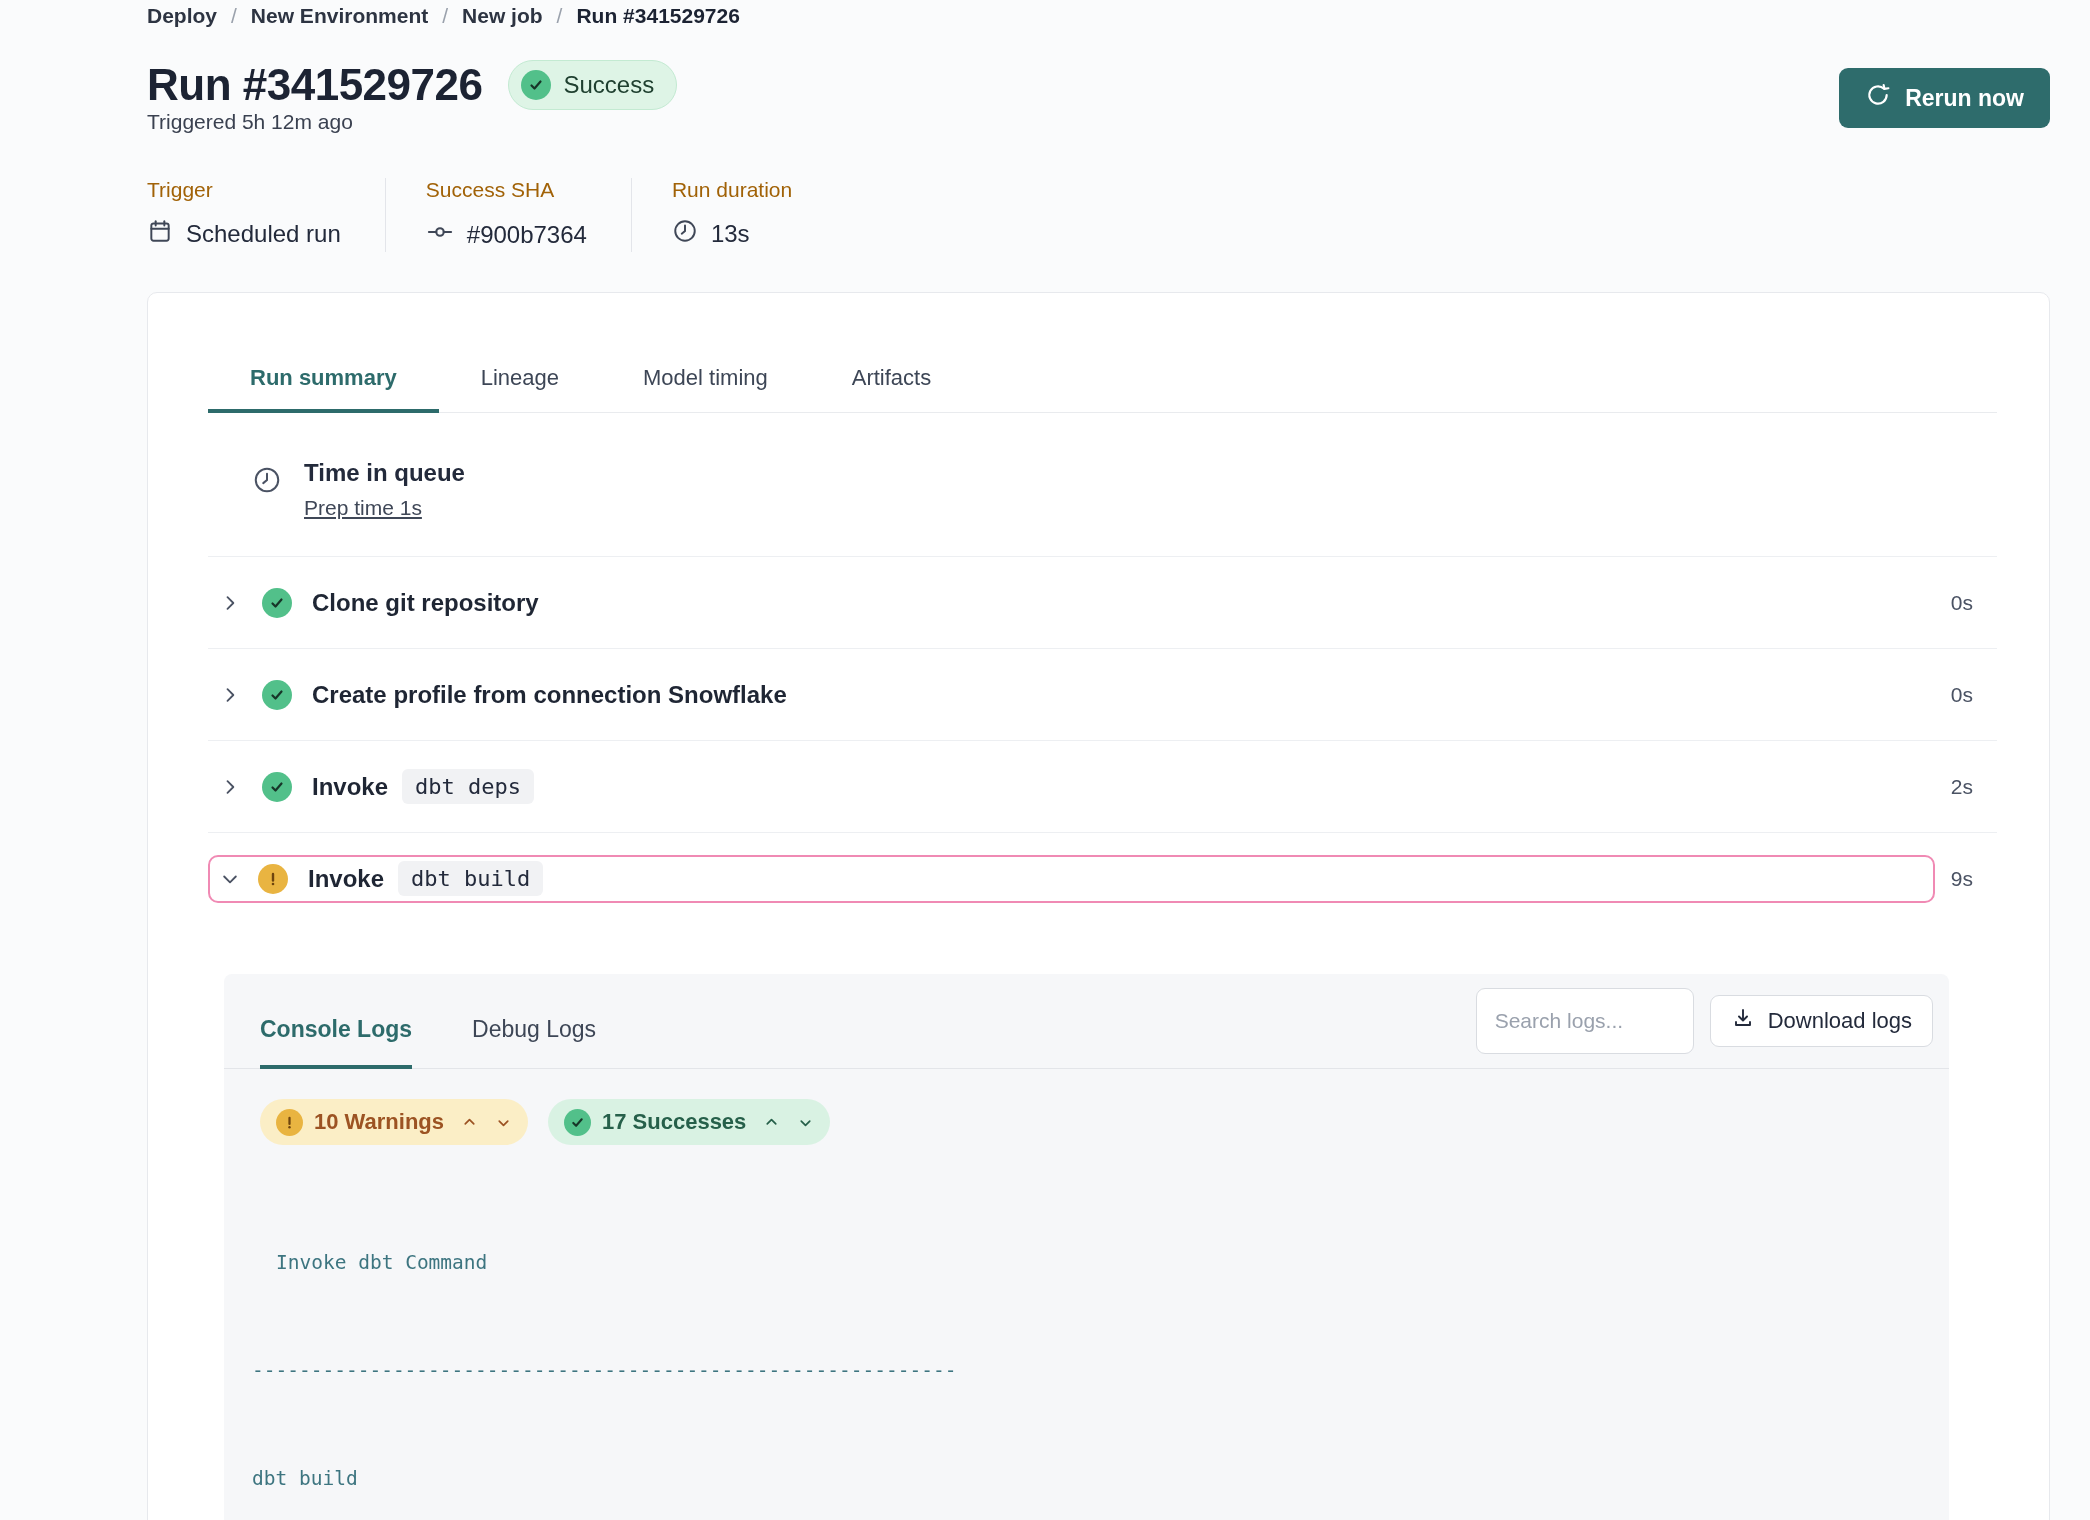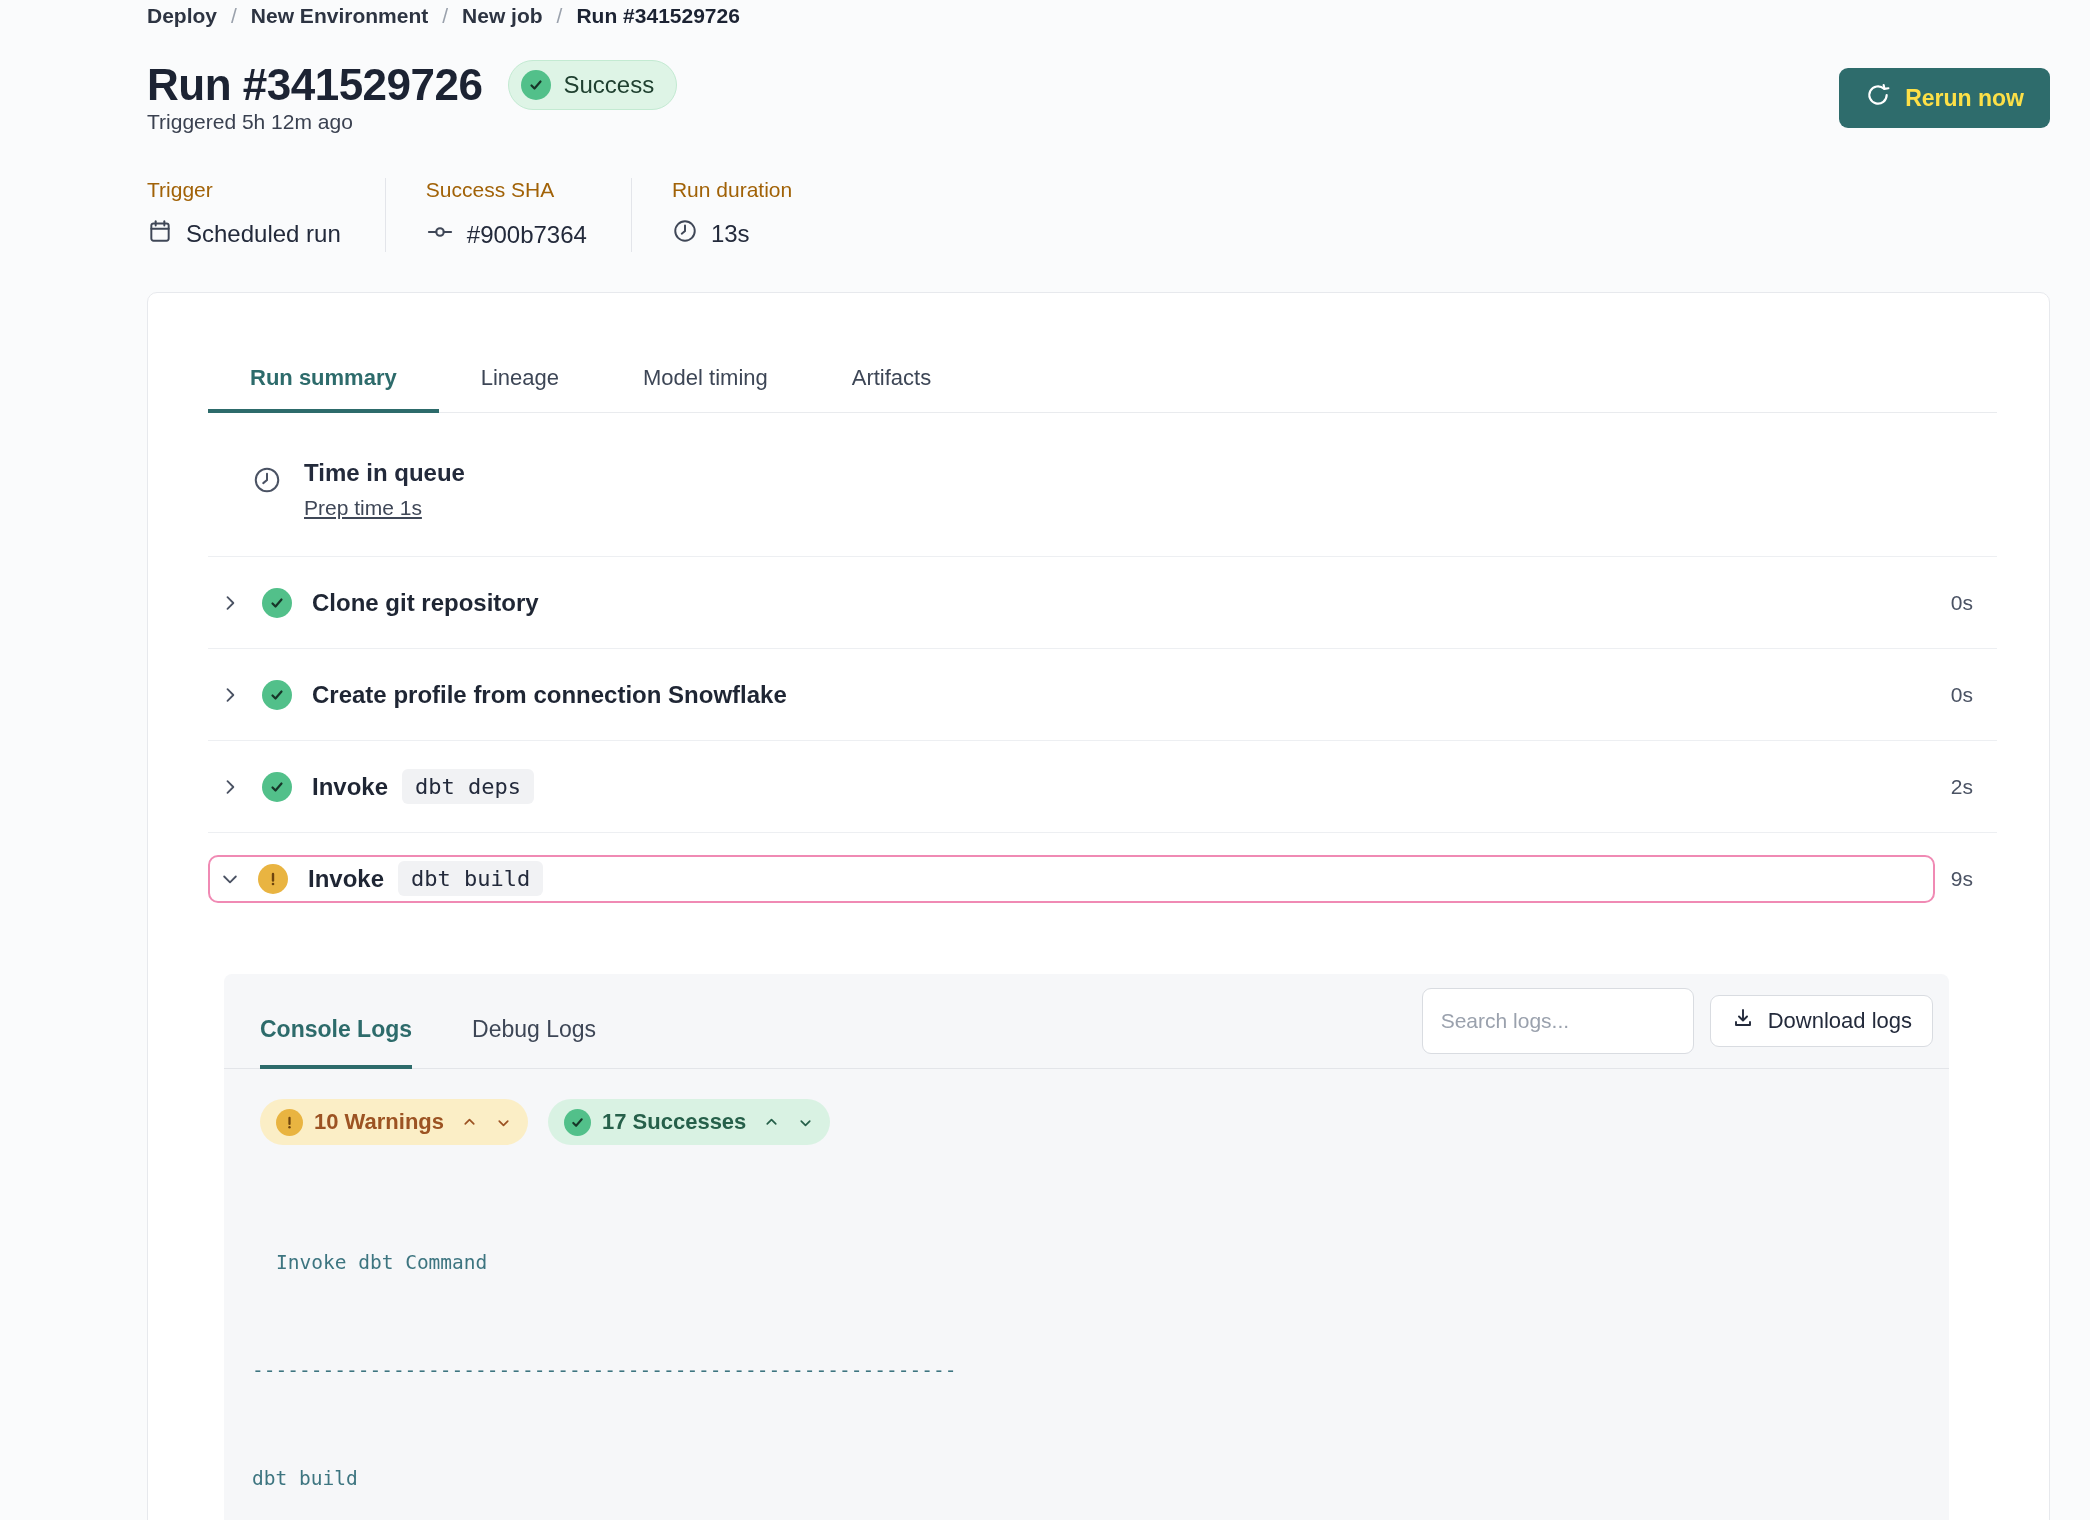--- a/index.html
+++ b/index.html
@@ -21,21 +21,21 @@
   .title-row { display:flex; align-items:center; gap:26px; margin-top:32px; }
   .page-title { font-size:44px; font-weight:800; color:#1c2333; letter-spacing:-0.5px; }
   .status-pill { display:flex; align-items:center; gap:12px; background:#def4e6; border:1px solid #c3ead2;
     border-radius:26px; height:50px; padding:0 22px 0 12px; font-size:24px; font-weight:500; color:#1f4030; }
   .circle-icon { width:30px; height:30px; border-radius:50%; display:flex; align-items:center; justify-content:center; flex:0 0 auto; }
   .circle-icon.green { background:#52c08a; }
   .circle-icon.amber { background:#e9b441; }
   .circle-icon svg { display:block; }
   .triggered { font-size:21px; color:#3a4150; }
 
-  .rerun-btn { position:absolute; top:68px; right:40px; background:#2e6c6c; color:#fde047; border:none;
+  .rerun-btn { position:absolute; top:68px; right:40px; background:#2e6c6c; color:#ffffff; border:none;
     border-radius:9px; height:60px; padding:0 26px; display:flex; align-items:center; gap:14px;
     font-size:23px; font-weight:600; font-family:inherit; cursor:pointer; }
 
   
   .meta-row { display:flex; margin-top:44px; }
   .meta-col { padding-right:44px; }
   .meta-col + .meta-col { border-left:1px solid #e3e5ea; padding-left:40px; }
   .meta-label { font-size:21px; color:#a16207; }
   .meta-value { margin-top:16px; display:flex; align-items:center; gap:13px; font-size:24px; font-weight:500; color:#232a3b; }
   .meta-value svg { color:#3f4757; }
@@ -73,21 +73,21 @@
   .warn-box .step-status { margin-left:18px; }
 
   
   .log-panel { margin:50px 0 0 16px; width:1725px; background:#f6f7f9; border-radius:8px; padding-bottom:60px; }
   .log-header { display:flex; align-items:center; border-bottom:1px solid #e3e5e9; padding:14px 16px 0 36px; }
   .log-tabs { display:flex; align-self:stretch; }
   .log-tab { display:flex; align-items:end; padding:0 0 22px 0; margin-right:60px; font-size:23px; font-weight:500;
     color:#3d4656; border-bottom:4px solid transparent; margin-bottom:-1px; cursor:pointer; }
   .log-tab.active { color:#2d6b6b; font-weight:700; border-bottom-color:#2d6b6b; }
   .log-controls { margin-left:auto; display:flex; gap:16px; align-items:center; padding-bottom:14px; }
-  .search-input { width:272px; height:66px; border:1px solid #d9dce1; border-radius:9px; background:#fff;
+  .search-input { width:218px; height:66px; border:1px solid #d9dce1; border-radius:9px; background:#fff;
     padding:0 18px; font-size:21px; font-family:inherit; color:#0f766e; }
   .search-input::placeholder { color:#9aa1ad; }
   .download-btn { height:52px; border:1px solid #d9dce1; border-radius:9px; background:#fff; display:flex;
     align-items:center; gap:13px; padding:0 20px; font-size:22px; font-family:inherit; color:#232a3b; cursor:pointer; }
 
   .badges { display:flex; gap:20px; margin:30px 0 0 36px; }
   .pill { display:flex; align-items:center; gap:11px; height:46px; border-radius:23px; padding:0 16px; font-size:22px; font-weight:700; cursor:pointer;text-align:center; }
   .pill.warn { background:#fbeec6; color:#9c5323; }
   .pill.ok { background:#d9f2e3; color:#26604a; }
   .pill .circle-icon { width:27px; height:27px; }

